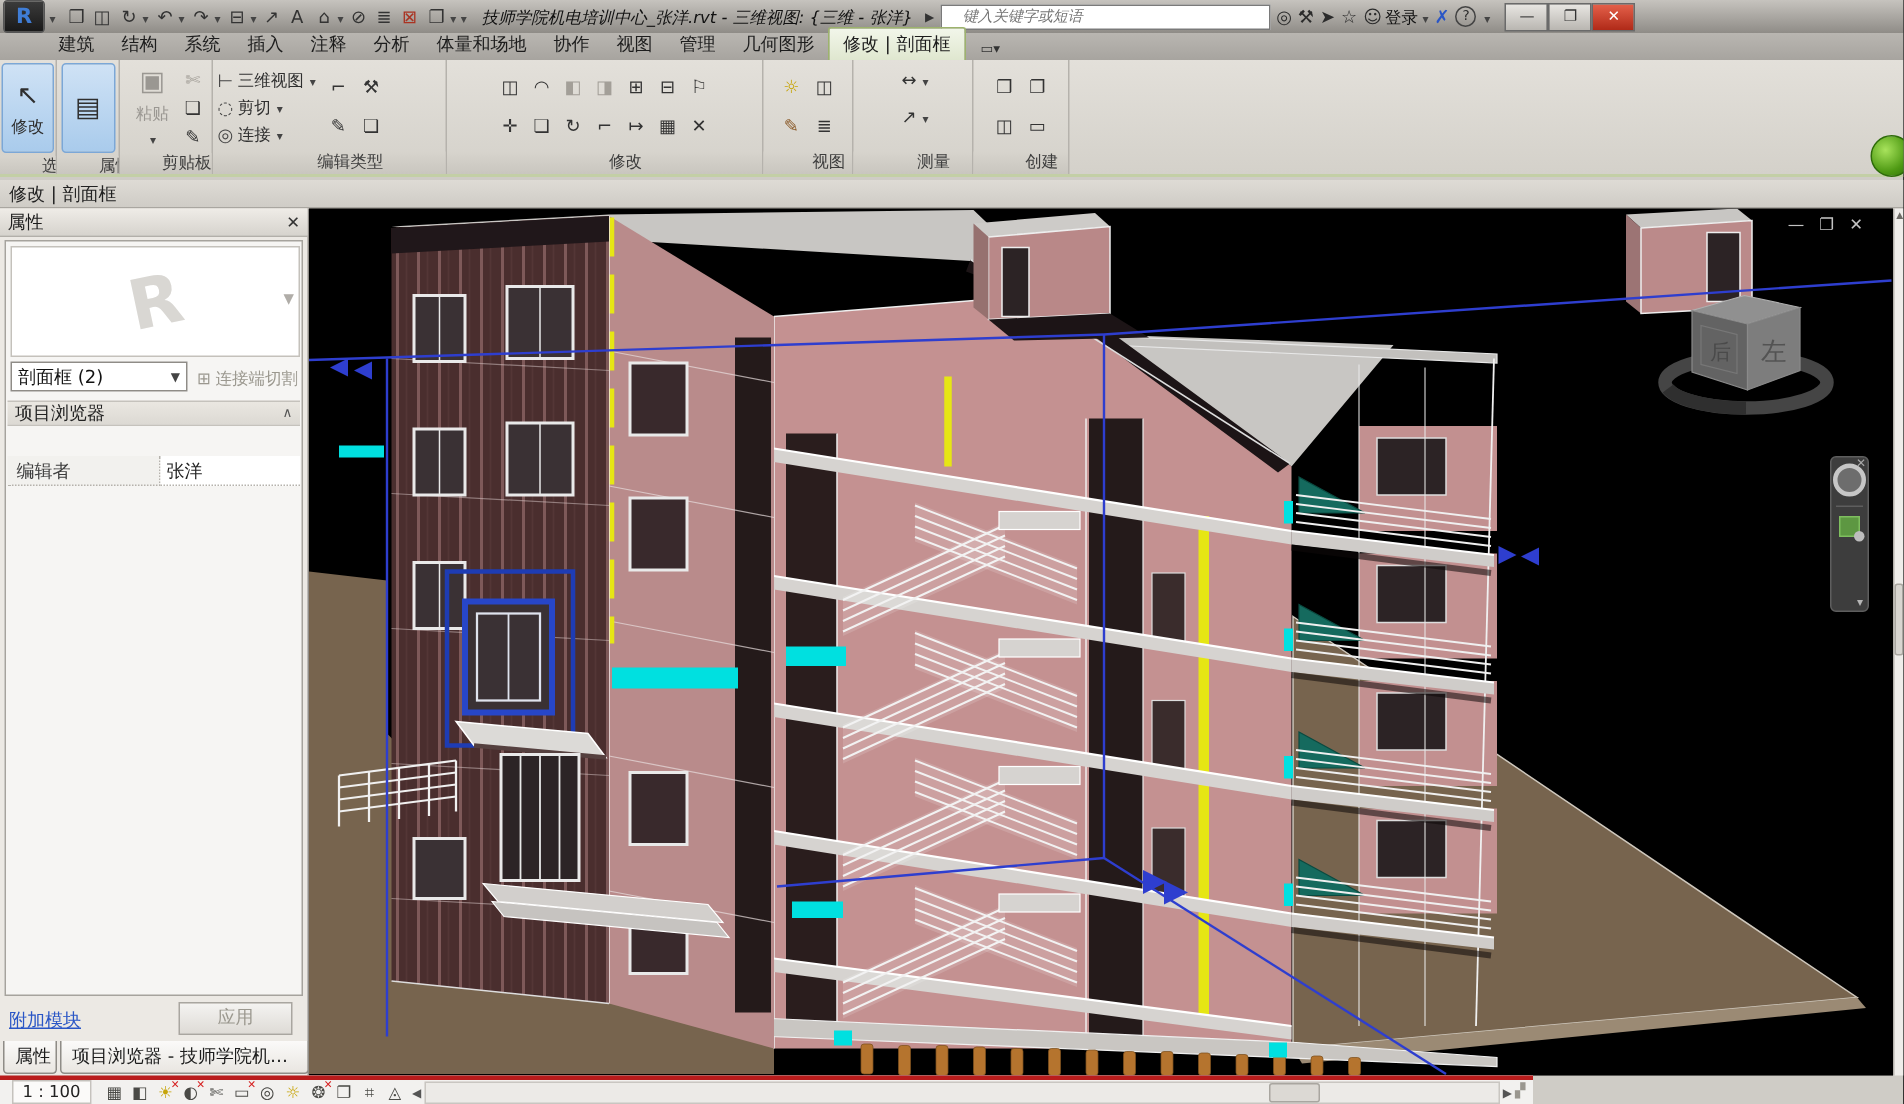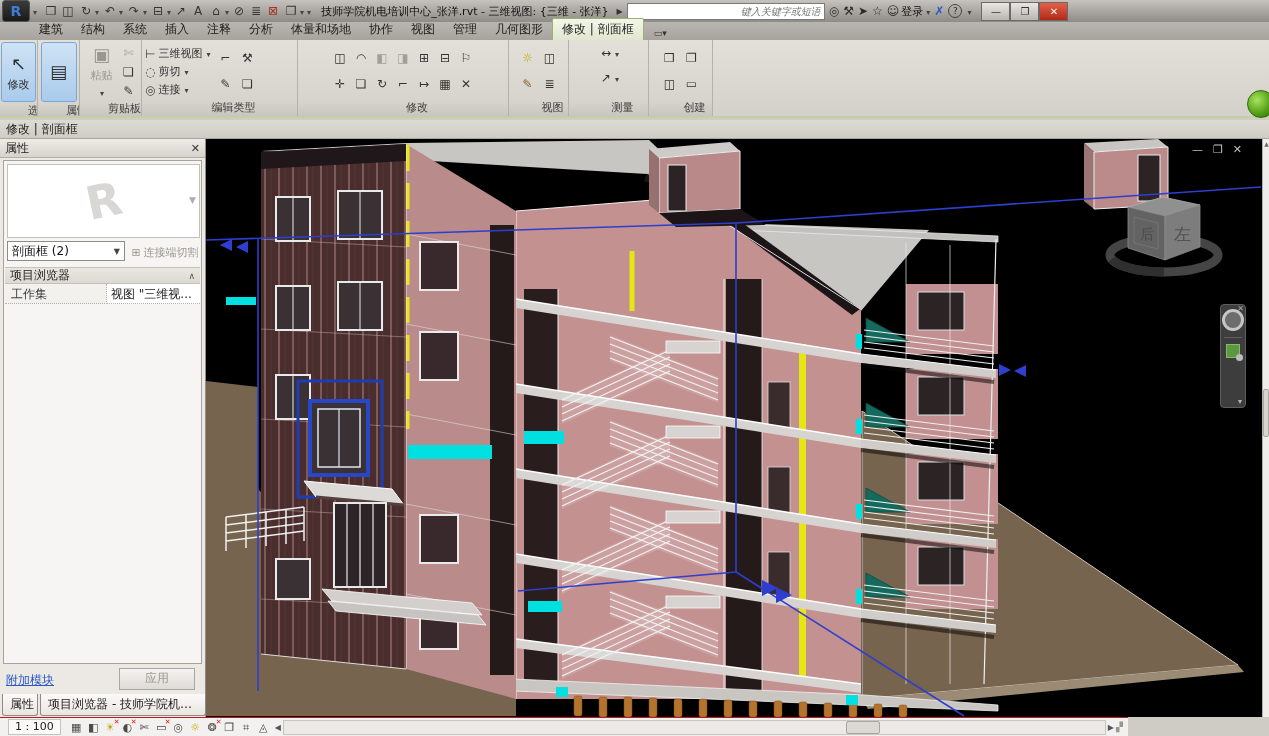--- a/index.html
+++ b/index.html
@@ -14,24 +14,24 @@
     padding:0 2px;box-sizing:border-box;gap:2px;}
   #rlogo{width:26px;height:20px;background:linear-gradient(#3b3b3b,#191919);
     border:1px solid #555;border-radius:3px;color:#3f7dd6;font-weight:bold;
     font-size:14px;display:flex;align-items:center;justify-content:center;}
   .qat{display:flex;align-items:center;gap:1px;margin-left:4px;}
   .ic{display:inline-block;text-align:center;color:#333;font-size:12px;line-height:16px;
       width:16px;height:16px;}
   .qbtn{display:flex;align-items:center;padding:0 1px;border-radius:2px;}
   .dd::after{content:"▾";font-size:8px;color:#444;margin-left:1px;}
   #titletext{flex:0 0 auto;margin-left:8px;font-size:11px;color:#111;white-space:nowrap;
-    max-width:300px;overflow:hidden;}
+    max-width:300px;overflow:hidden;font-style:italic;}
   #infocenter{display:flex;align-items:center;margin-left:6px;gap:4px;}
   #searchbox{width:190px;height:15px;font-size:10px;font-style:italic;color:#777;
-    border:1px solid #7a7a7a;background:#fff;padding:0 3px;text-align:right;}
+    border:1px solid #7a7a7a;background:#fff;padding:0 14px;}
   .icico{color:#2b2b2b;font-size:12px;}
   #signin{display:flex;align-items:center;font-size:11px;color:#111;gap:2px;}
   .winbtns{display:flex;margin-left:8px;}
   .winbtn{width:27px;height:17px;border:1px solid #6a6a6a;background:linear-gradient(#e8e6e2,#b9b6b1);
     color:#333;font-size:10px;display:flex;align-items:center;justify-content:center;}
   .winbtn.close{background:linear-gradient(#e4604a,#b02a18);color:#fff;}
 
   
   #tabrow{position:absolute;left:0;top:22px;width:1269px;height:18px;
     background:linear-gradient(#b9b6b1,#a7a49f);display:flex;align-items:flex-end;
@@ -118,22 +118,22 @@
   #zoomico{position:relative;width:12px;height:12px;background:#5d9742;border:1px solid #7fbf5f;}
   #zoomico::after{content:"";position:absolute;right:-4px;bottom:-4px;width:7px;height:7px;border-radius:50%;background:#bdbdbd;}
   #navchev{position:absolute;bottom:1px;right:3px;color:#b5b5b5;font-size:8px;}
 
   
   #vscroll{position:absolute;left:1262px;top:0;width:7px;height:578px;background:#efedea;border-left:1px solid #b5b2ac;box-sizing:border-box;}
   #vsa{position:absolute;top:1px;left:0;width:7px;text-align:center;font-size:6px;color:#6e6b66;}
   #vsthumb{position:absolute;top:250px;left:0px;width:6px;height:48px;background:#d8d5d0;border:1px solid #a9a6a0;box-sizing:border-box;border-radius:2px;}
 
   
-  #statusbar{position:absolute;left:0;top:717px;width:1128px;height:19px;background:#f2f1ef;
-    border-top:1px solid #b91c1c;display:flex;align-items:center;box-sizing:border-box;font-size:11px;color:#222;}
+  #statusbar{position:absolute;left:0;top:717px;width:1022px;height:19px;background:#f2f1ef;
+    border-top:3px solid #b91c1c;display:flex;align-items:center;box-sizing:border-box;font-size:11px;color:#222;}
   #scale{margin-left:8px;padding:0 6px;border:1px solid #c5c2bd;background:#fbfaf9;height:14px;line-height:14px;}
   #vcicons{display:flex;align-items:center;gap:2px;margin-left:8px;}
   .sic{position:relative;width:15px;text-align:center;font-size:11px;color:#4a4a46;}
   .sic .rx{position:absolute;right:-2px;top:-3px;font-size:7px;color:#d61f1f;font-weight:bold;}
   #hsa-l{margin-left:4px;color:#555;font-size:8px;}
   #hstrack{position:relative;flex:1;height:13px;margin:0 2px;background:#eceae7;border:1px solid #c9c6c1;}
   #hsthumb{position:absolute;left:562px;top:0;width:32px;height:11px;background:#dcd9d4;border:1px solid #a9a6a0;border-radius:2px;}
   #hsa-r{color:#555;font-size:8px;margin-right:2px;}
   #grip{width:12px;height:14px;color:#9a978f;font-size:9px;line-height:14px;}
 
@@ -366,23 +366,23 @@
           <span style="font-size:8px;color:#444;">▼</span>
         </div>
         <div id="edittype">
           <span style="font-size:11px;">⊞</span>
           <span>连接端切割</span>
         </div>
         <div id="idhead">
           <span>项目浏览器</span>
           <span style="font-size:9px;color:#555;">∧</span>
         </div>
-        <div class="prow" style="top:123px;">
-          <span class="pl">工作集</span>
-          <span class="pv">视图 "三维视...</span>
+        <div class="prow" style="top:143px;">
+          <span class="pl">编辑者</span>
+          <span class="pv">张洋</span>
         </div>
       </div>
       <span id="palhelp">附加模块</span>
       <div id="applybtn">应用</div>
       <div id="paltabs">
         <span class="paltab">属性</span>
         <span class="paltab long">项目浏览器 - 技师学院机电培训...</span>
       </div>
     </div>
 

